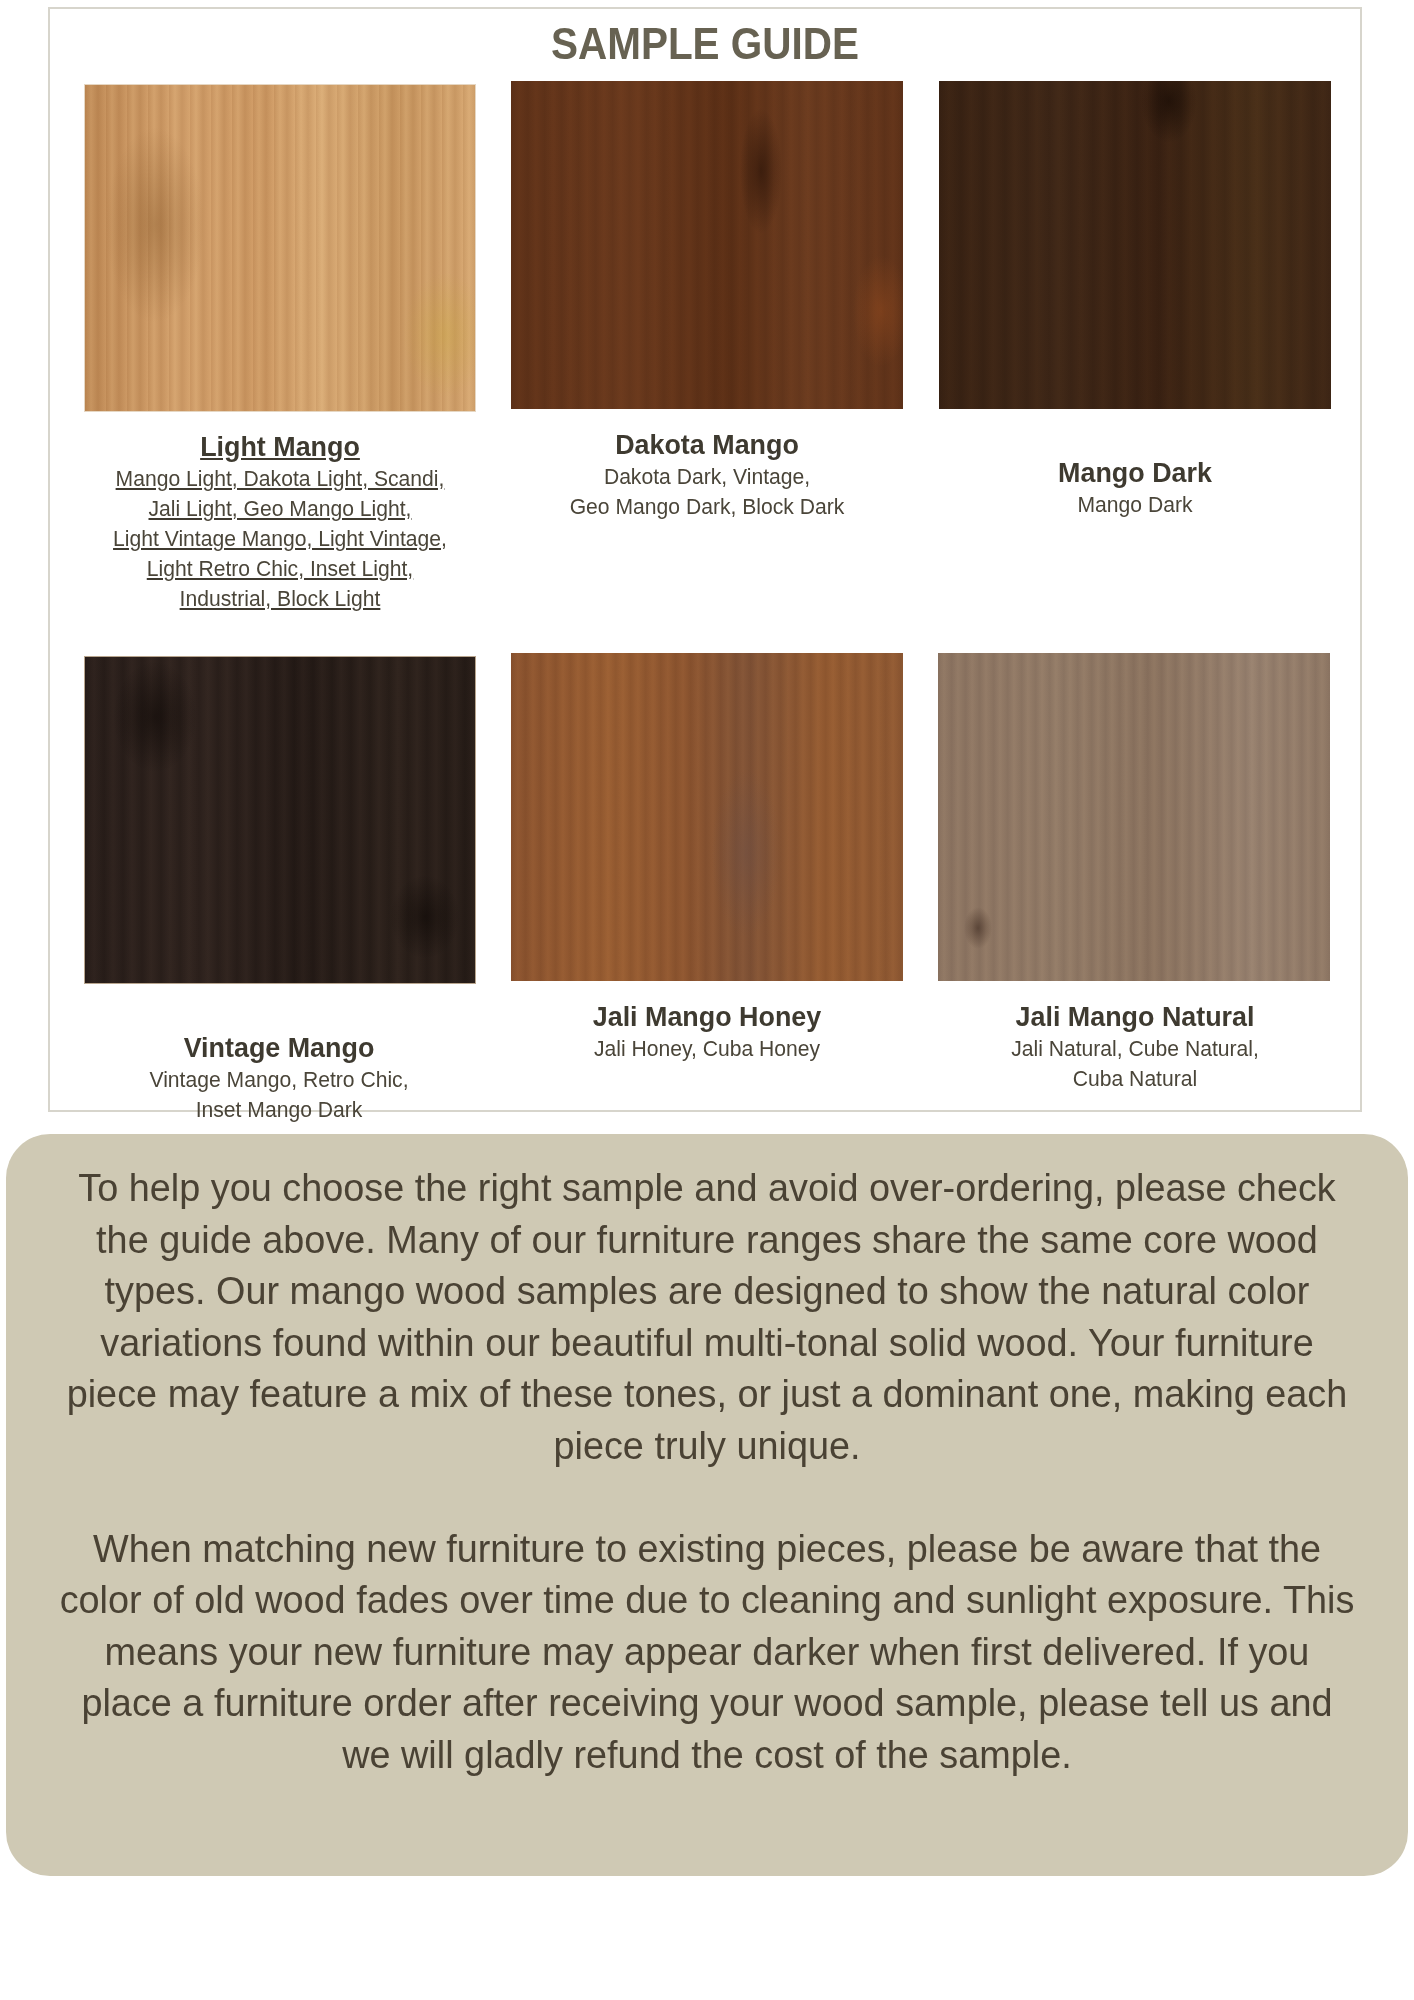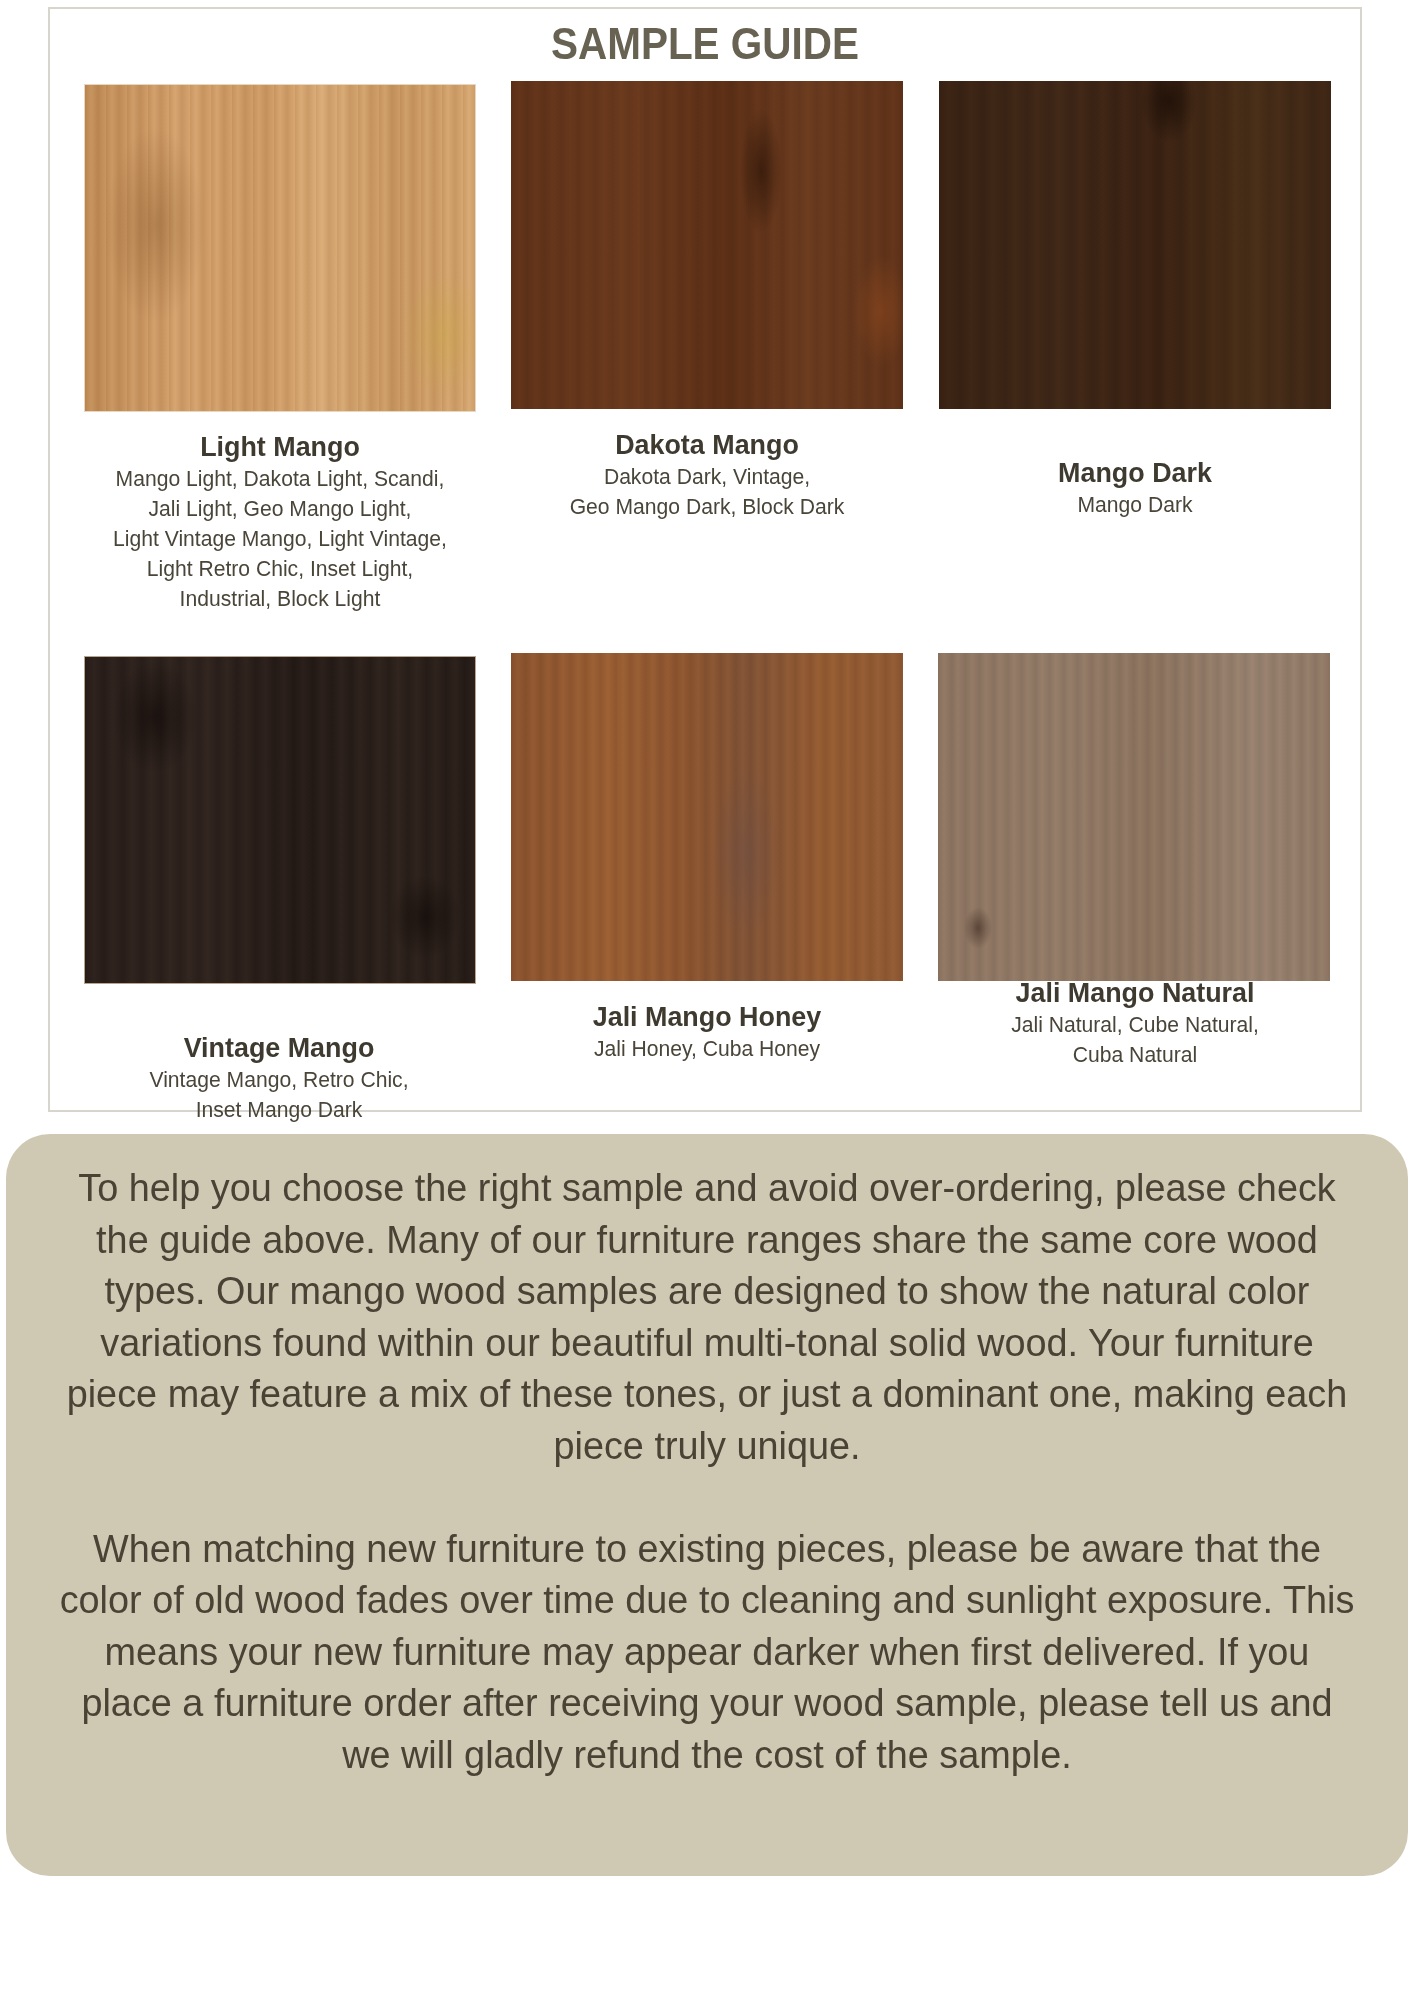--- a/index.html
+++ b/index.html
@@ -129,21 +129,21 @@
     }
   </style>
 </head>
 <body>
 
 <div class="guide-frame">
   <div class="guide-title">SAMPLE GUIDE</div>
 </div>
 
 <div class="swatch wood-light" style="left:84px; top:84px;"></div>
-<div class="swatch-label" style="left:70px; top:430px;">
+<div class="swatch-label" style="left:70px; top:430px;text-decoration:underline;">
   <div class="swatch-name">Light Mango</div>
   <div class="swatch-variants">Mango Light, Dakota Light, Scandi,
 Jali Light, Geo Mango Light,
 Light Vintage Mango, Light Vintage,
 Light Retro Chic, Inset Light,
 Industrial, Block Light</div>
 </div>
 
 <div class="swatch wood-dakota" style="left:511px; top:81px;"></div>
 <div class="swatch-label" style="left:497px; top:428px;">
@@ -165,21 +165,21 @@
 Inset Mango Dark</div>
 </div>
 
 <div class="swatch wood-honey" style="left:511px; top:653px;"></div>
 <div class="swatch-label" style="left:497px; top:1000px;">
   <div class="swatch-name">Jali Mango Honey</div>
   <div class="swatch-variants">Jali Honey, Cuba Honey</div>
 </div>
 
 <div class="swatch wood-natural" style="left:938px; top:653px;"></div>
-<div class="swatch-label" style="left:925px; top:976px;">
+<div class="swatch-label" style="left:925px; top:1000px;">
   <div class="swatch-name">Jali Mango Natural</div>
   <div class="swatch-variants">Jali Natural, Cube Natural,
 Cuba Natural</div>
 </div>
 
 <div class="info-box">
   <p class="info-paragraph">To help you choose the right sample and avoid over-ordering, please check the guide above. Many of our furniture ranges share the same core wood types. Our mango wood samples are designed to show the natural color variations found within our beautiful multi-tonal solid wood. Your furniture piece may feature a mix of these tones, or just a dominant one, making each piece truly unique.</p>
   <div class="info-gap"></div>
   <p class="info-paragraph">When matching new furniture to existing pieces, please be aware that the color of old wood fades over time due to cleaning and sunlight exposure. This means your new furniture may appear darker when first delivered. If you place a furniture order after receiving your wood sample, please tell us and we will gladly refund the cost of the sample.</p>
 </div>

